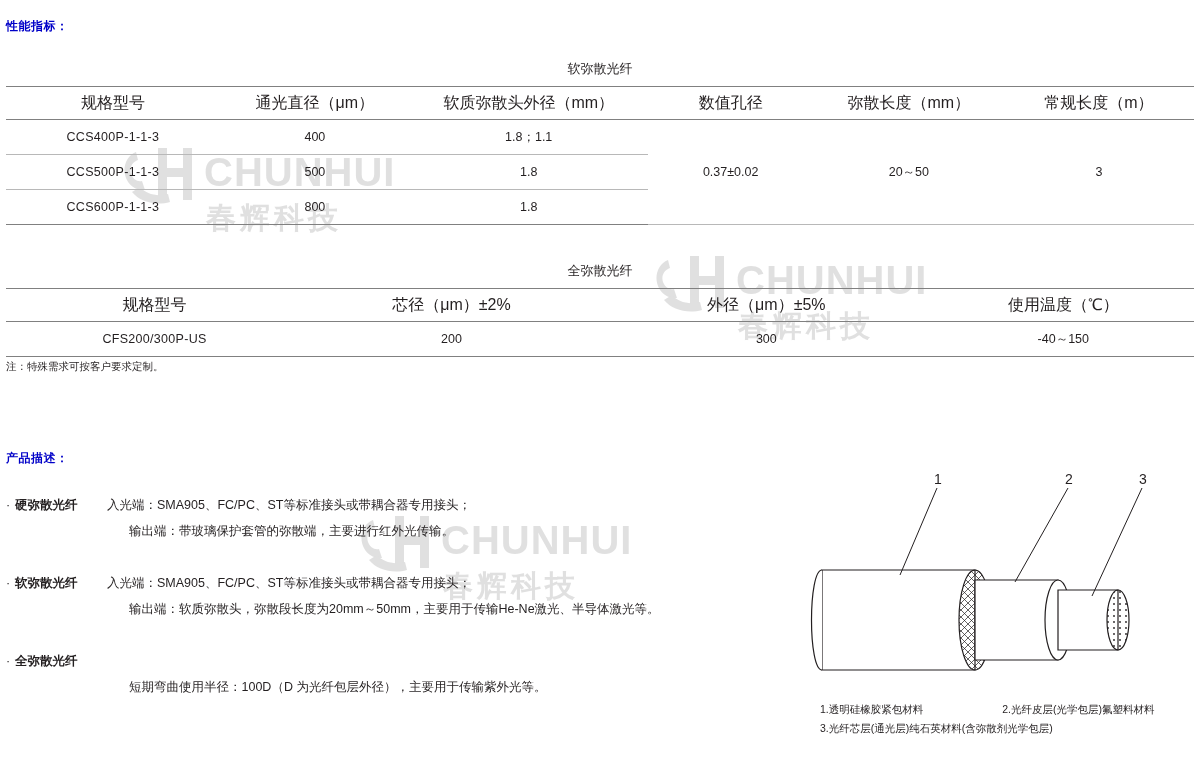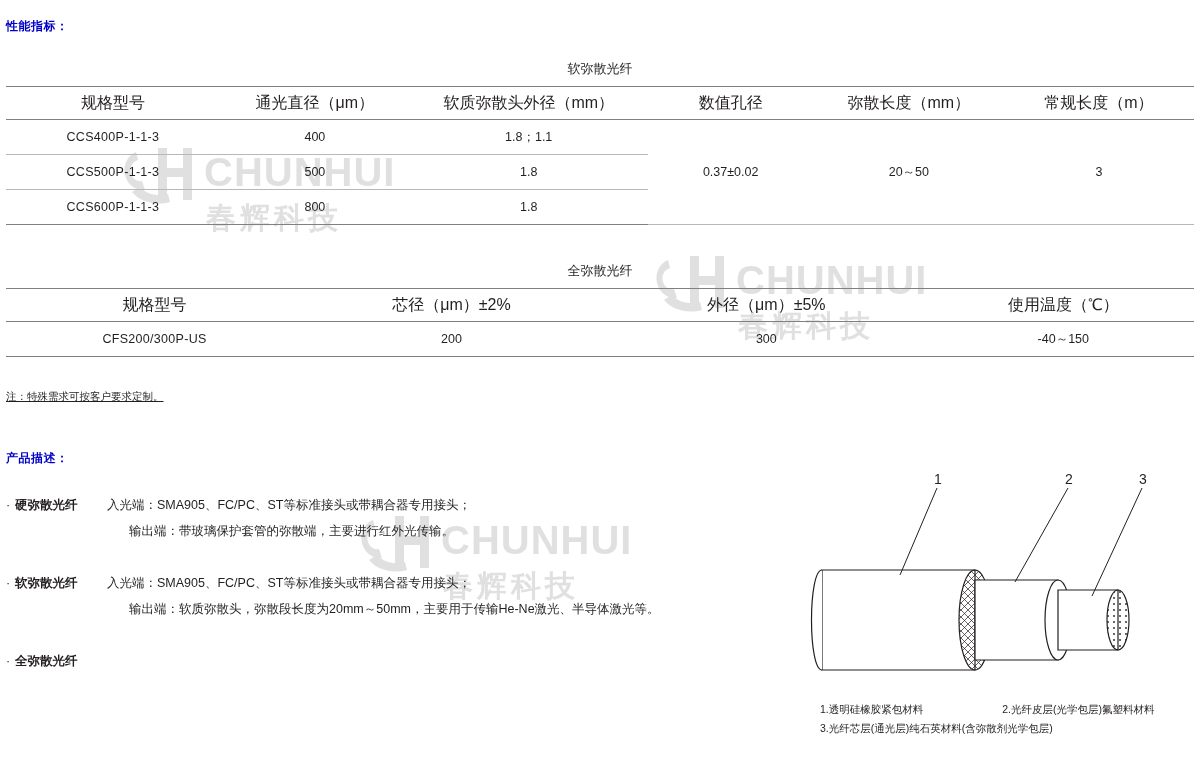--- a/index.html
+++ b/index.html
@@ -78,21 +78,21 @@
   td.model {
     letter-spacing: 0.3px;
   }
 
   .note {
     position: absolute;
     left: 6px;
     font-size: 10.5px;
     color: #231f20;
   }
-  #table-note { top: 390px; text-decoration: underline; }
+  #table-note { top: 360px; }
 
   
   .desc-block {
     position: absolute;
     left: 6px;
     top: 492px;
     width: 760px;
     font-size: 12.5px;
     color: #231f20;
   }
@@ -286,20 +286,25 @@
         <span class="desc-label"></span>
         <span class="desc-text">输出端：软质弥散头，弥散段长度为20mm～50mm，主要用于传输He-Ne激光、半导体激光等。</span>
       </div>
     </div>
 
     <div class="desc-item">
       <div class="desc-row">
         <span class="desc-bullet">·</span>
         <span class="desc-label">全弥散光纤</span>
       </div>
+      <div class="desc-row cont">
+        <span class="desc-bullet">·</span>
+        <span class="desc-label"></span>
+        <span class="desc-text">短期弯曲使用半径：100D（D 为光纤包层外径），主要用于传输紫外光等。</span>
+      </div>
     </div>
 
   </div>
 
   <div class="diagram">
     <svg width="395" height="250" viewBox="0 0 395 250">
       <defs>
         <pattern id="mesh" width="7" height="7" patternUnits="userSpaceOnUse">
           <path d="M0 0 L7 7 M7 0 L0 7" stroke="#231f20" stroke-width="0.7"></path>
         </pattern>

